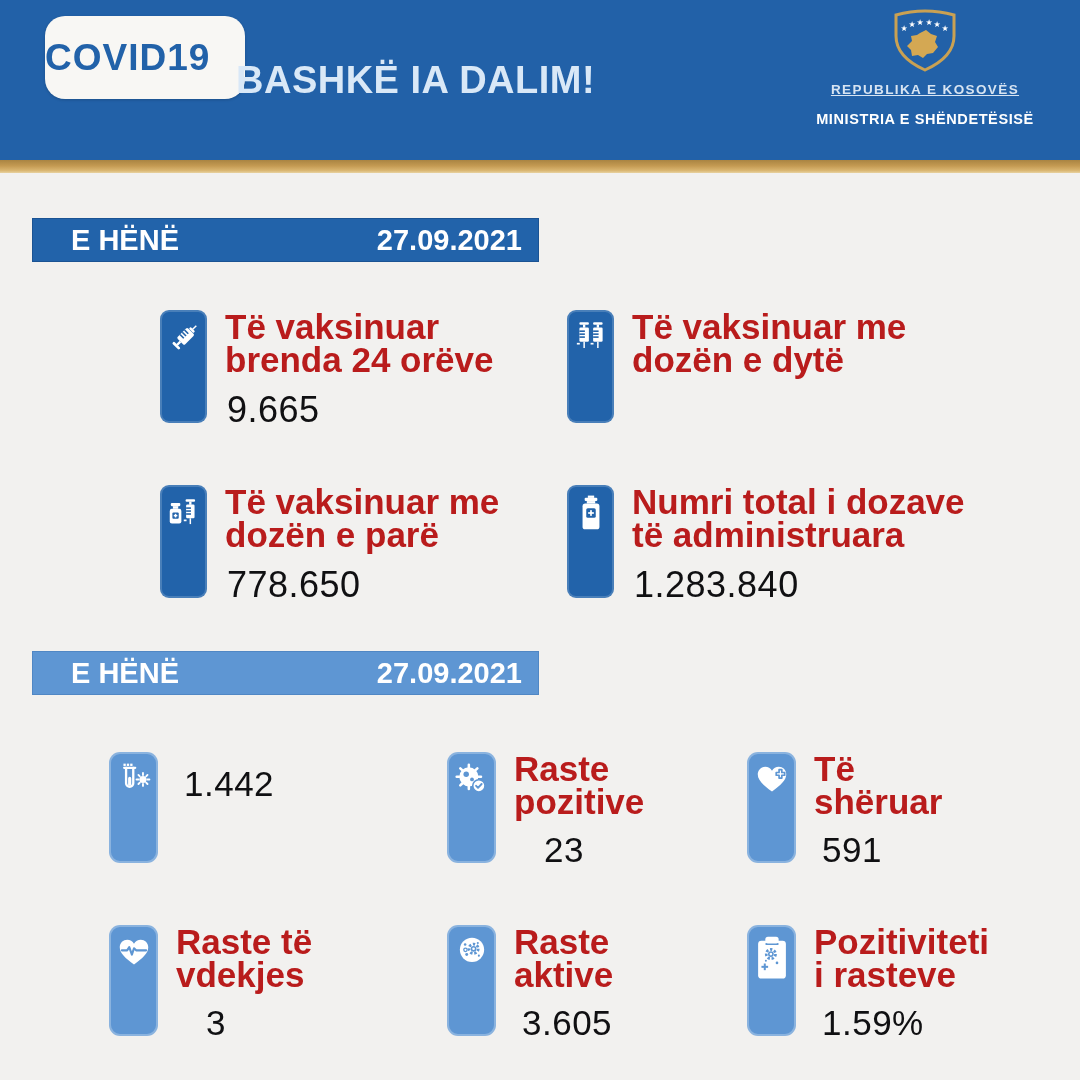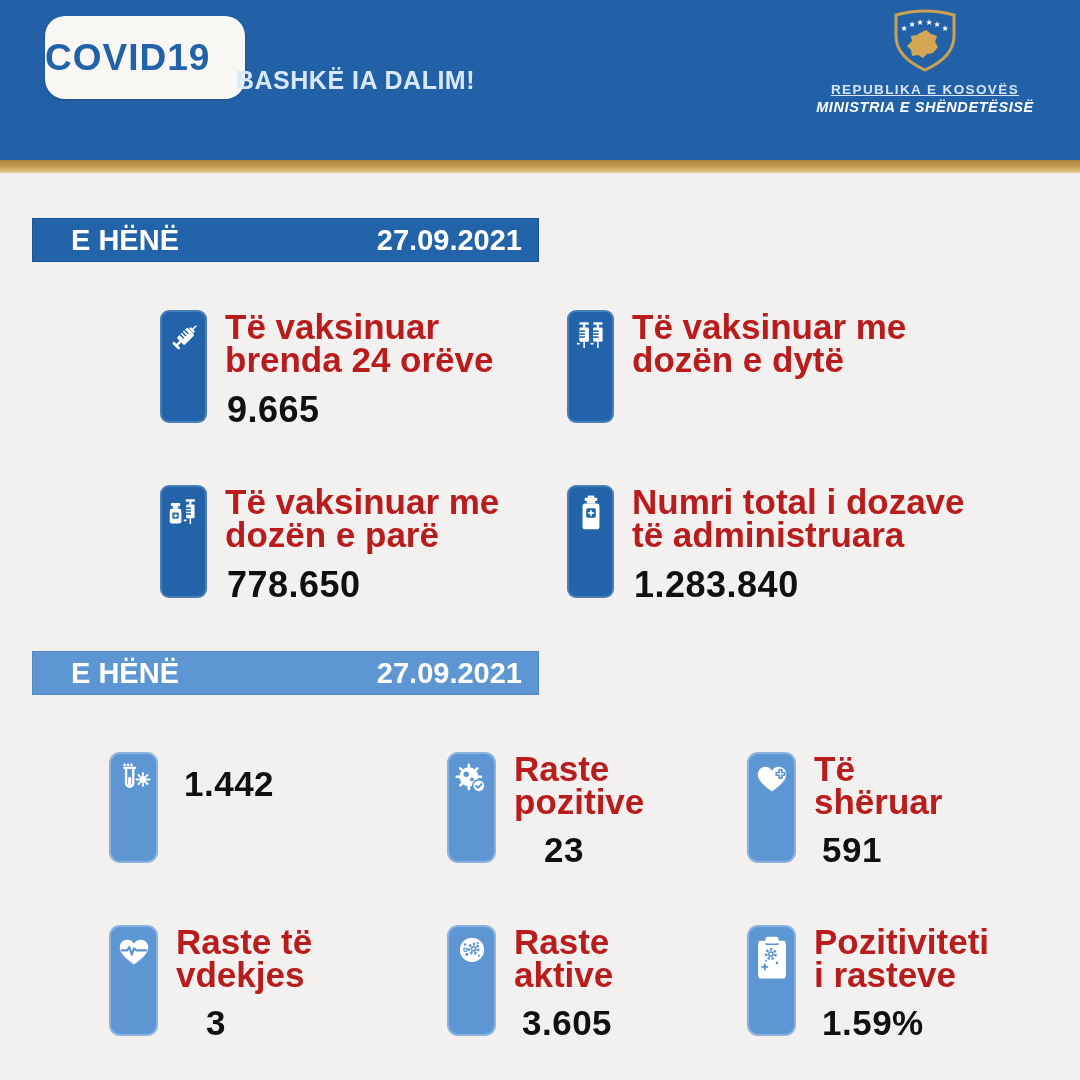--- a/index.html
+++ b/index.html
@@ -10,41 +10,41 @@
   }
   
   .header{position:absolute;left:0;top:0;width:1080px;height:160px;background:#2261a8;}
   .gold-band{position:absolute;left:0;top:160px;width:1080px;height:13px;
     background:linear-gradient(180deg,#a98442 0%,#c49a52 45%,#d9b570 80%,#e8d2a0 100%);}
   .covid-badge{position:absolute;left:45px;top:16px;width:200px;height:83px;
     background:#f8f7f4;border-radius:20px;display:flex;align-items:center;
     box-shadow:0 1px 3px rgba(0,0,0,.18);}
   .covid-badge span{font-size:37px;font-weight:800;color:#2262a9;letter-spacing:1px;}
   .slogan{position:absolute;left:236px;top:0;height:160px;display:flex;align-items:center;
-    font-size:25px;font-weight:800;color:#d9e8f7;letter-spacing:.5px;}
+    font-size:38px;font-weight:800;color:#d9e8f7;letter-spacing:.5px;}
   .gov{position:absolute;right:15px;top:8px;width:280px;text-align:center;color:#fff;}
   .gov .shield{display:block;margin:0 auto;}
   .gov .l1{margin-top:8px;font-size:13.5px;font-weight:600;letter-spacing:1.4px;color:#d7e4f2;text-decoration:underline;}
-  .gov .l2{margin-top:2px;font-size:14.5px;font-weight:800;letter-spacing:.6px;color:#ffffff;font-style:italic;}
+  .gov .l2{margin-top:14px;font-size:14.5px;font-weight:800;letter-spacing:.6px;color:#ffffff;}
   
   .banner{position:absolute;left:32px;width:505px;height:42px;display:flex;align-items:center;
     color:#fff;font-weight:800;font-size:29px;}
   .banner .day{padding-left:38px;}
   .banner .date{margin-left:auto;padding-right:16px;}
   .banner.dark{background:#2263aa;border:1px solid rgba(15,55,105,.35);}
   .banner.light{background:#5e96d3;border:1px solid rgba(40,90,150,.25);}
   
   .card{position:absolute;display:flex;}
   .tile{flex:0 0 auto;display:flex;justify-content:center;align-items:flex-start;padding-top:7px;
     box-sizing:border-box;}
   .tile.dark{width:47px;height:113px;border-radius:9px;background:#2263aa;border:2px solid rgba(255,255,255,.18);}
   .tile.light{width:49px;height:111px;border-radius:11px;background:#5e96d3;border:2px solid rgba(255,255,255,.28);}
   .txt{margin-left:18px;}
   .label span{display:block;font-size:35px;font-weight:700;color:#b91c1c;line-height:33px;}
-  .value{margin-top:13px;font-size:36px;font-weight:700;color:#101012;letter-spacing:.5px;padding-left:2px;}
+  .value{margin-top:13px;font-size:36px;font-weight:400;color:#101012;letter-spacing:.5px;padding-left:2px;}
   .s2 .value{font-size:35px;margin-top:12px;padding-left:8px;}
   .v-mid{padding-left:30px !important;}
 </style>
 </head>
 <body>
 
 <div class="canvas">
 
   <div class="header">
     <div class="covid-badge">

